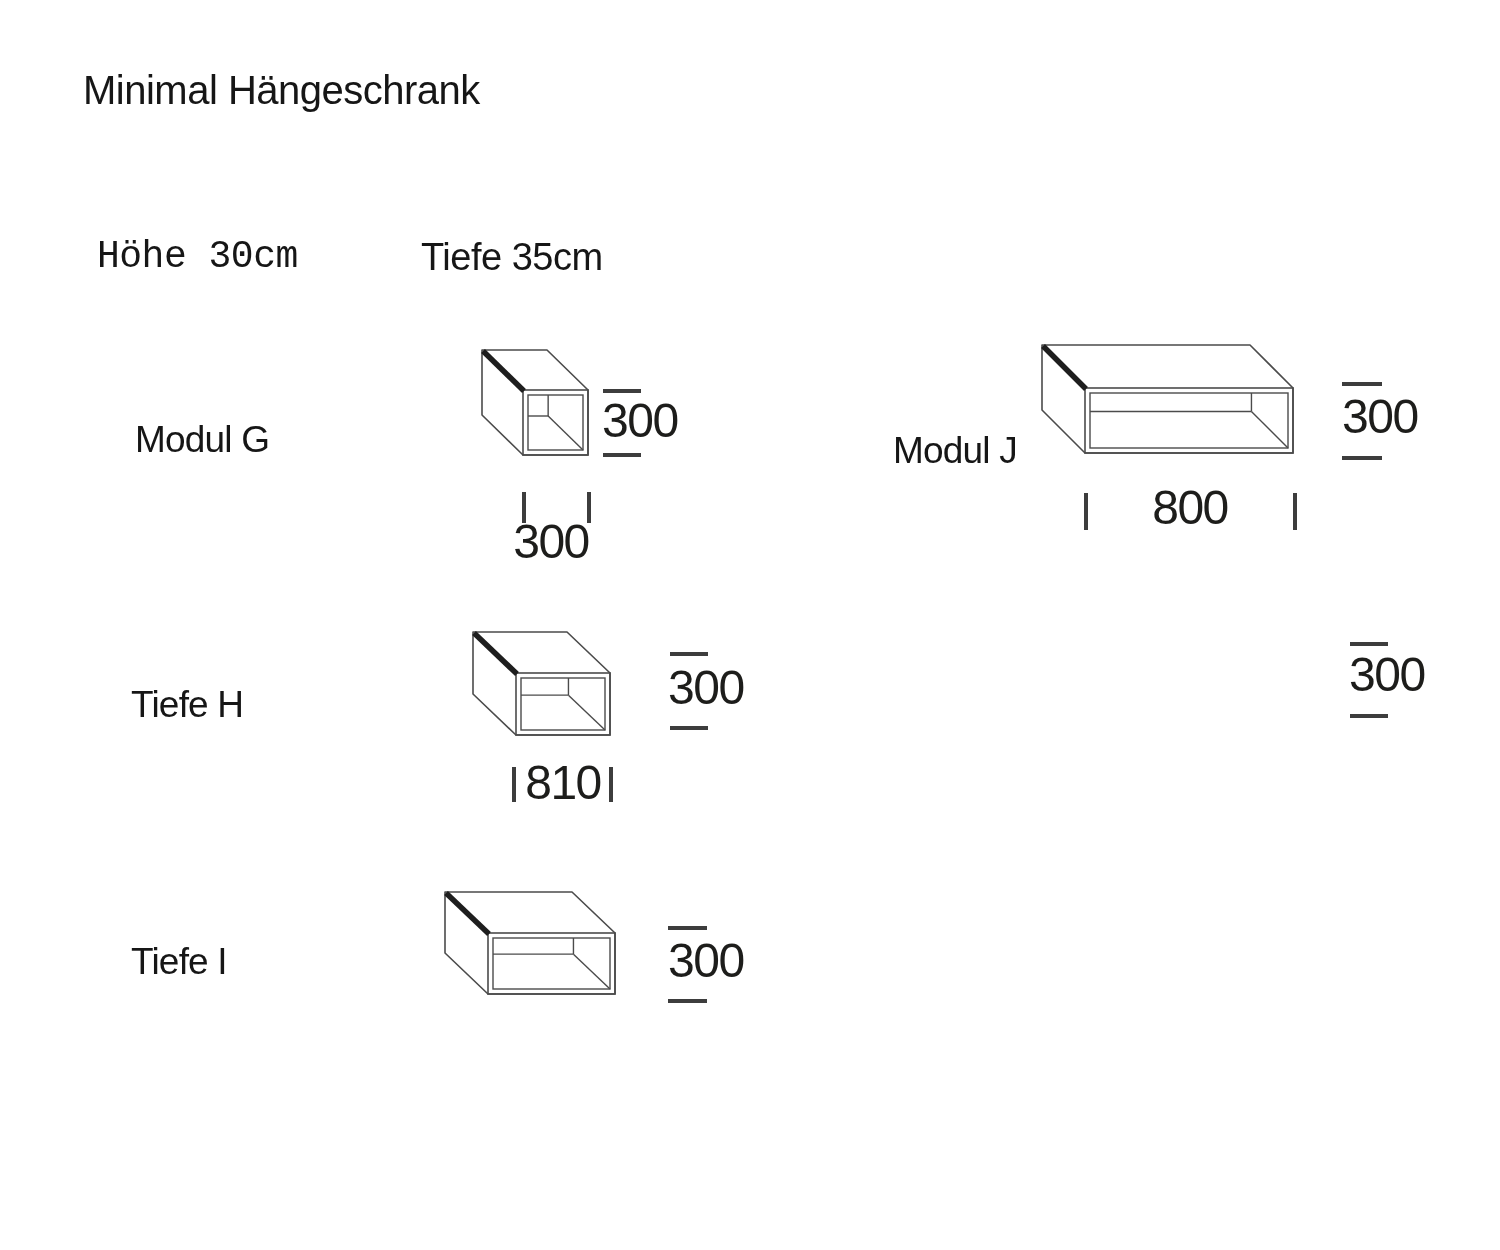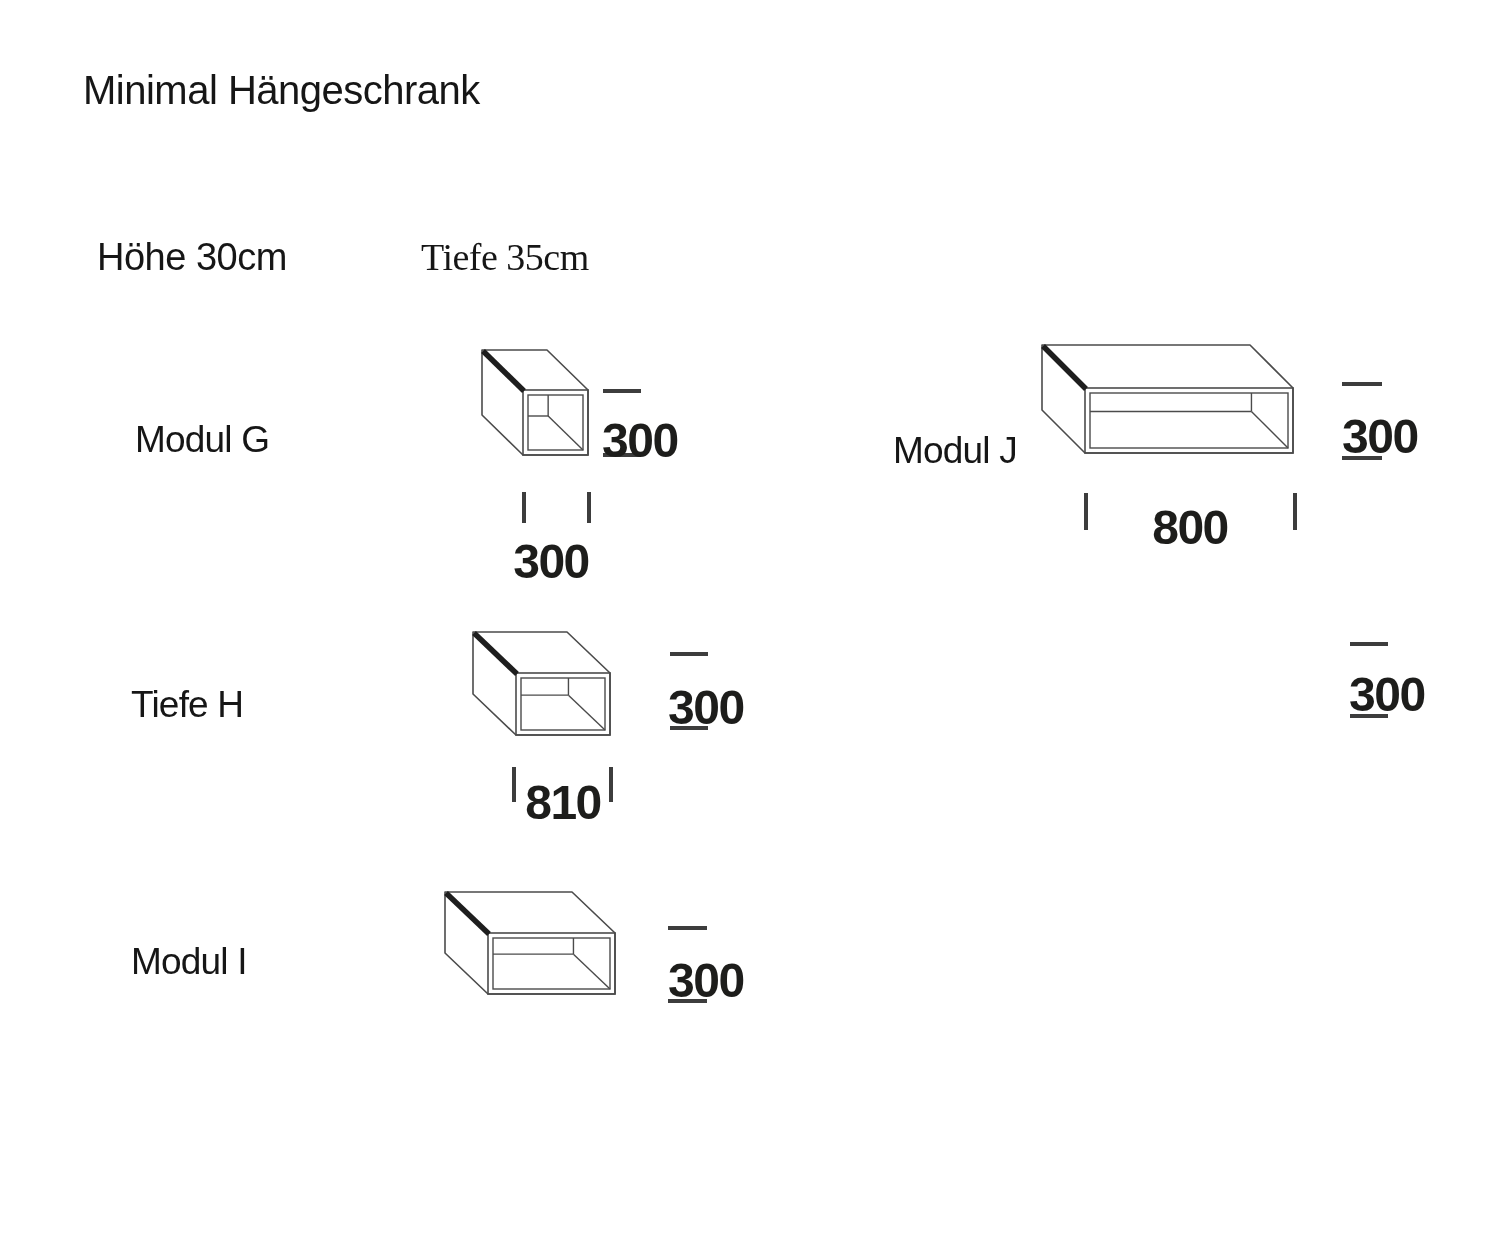--- a/index.html
+++ b/index.html
@@ -38,24 +38,23 @@
     color: #161616;
   }
   .module-label {
     font-size: 37px;
     letter-spacing: -0.8px;
     color: #161616;
     margin-left: 33px;
   }
   .dim {
     font-size: 48px;
-    font-weight: 700;
+    font-weight: 400;
     letter-spacing: -1.5px;
     color: #1d1d1b;
-    margin-top: 20px;
   }
   .dim.centered {
     transform: translateX(-50%);
   }
 </style>
 </head>
 <body>
 
 <div id="canvas">
 
@@ -113,31 +112,31 @@
         <line x1="1295" y1="493" x2="1295" y2="530" stroke="#3d3d3d" stroke-width="4" stroke-linecap="butt"></line>
         <line x1="514" y1="767" x2="514" y2="802" stroke="#3d3d3d" stroke-width="4" stroke-linecap="butt"></line>
         <line x1="611" y1="767" x2="611" y2="802" stroke="#3d3d3d" stroke-width="4" stroke-linecap="butt"></line>
         <line x1="487" y1="1029" x2="487" y2="1062" stroke="#3d3d3d" stroke-width="4" stroke-linecap="butt"></line>
         <line x1="617" y1="1029" x2="617" y2="1062" stroke="#3d3d3d" stroke-width="4" stroke-linecap="butt"></line>
       </g>
     </svg>
 
   <div class="txt title" style="left:83px; top:70px;">Minimal Hängeschrank</div>
 
-  <div class="txt spec" style="left:97px; top:238px;">Höhe 30cm</div>
+  <div class="txt spec" style="left:97px; top:238px;font-family:Liberation Mono, monospace;">Höhe 30cm</div>
 
-  <div class="txt spec" style="left:421px; top:238px;font-family:Liberation Serif, serif;">Tiefe 35cm</div>
+  <div class="txt spec" style="left:421px; top:238px;">Tiefe 35cm</div>
 
   <div class="txt module-label" style="left:102px; top:421px;">Modul G</div>
 
   <div class="txt module-label" style="left:860px; top:432px;">Modul J</div>
 
   <div class="txt module-label" style="left:98px; top:686px;">Tiefe H</div>
 
-  <div class="txt module-label" style="left:98px; top:943px;">Modul I</div>
+  <div class="txt module-label" style="left:98px; top:943px;">Tiefe I</div>
 
   <div class="txt dim" style="left:602px; top:397px;">300</div>
   <div class="txt dim centered" style="left:551px; top:518px;">300</div>
 
   <div class="txt dim" style="left:1342px; top:393px;">300</div>
   <div class="txt dim centered" style="left:1190px; top:484px;">800</div>
 
   <div class="txt dim" style="left:668px; top:664px;">300</div>
   <div class="txt dim centered" style="left:563px; top:759px;">810</div>
 

